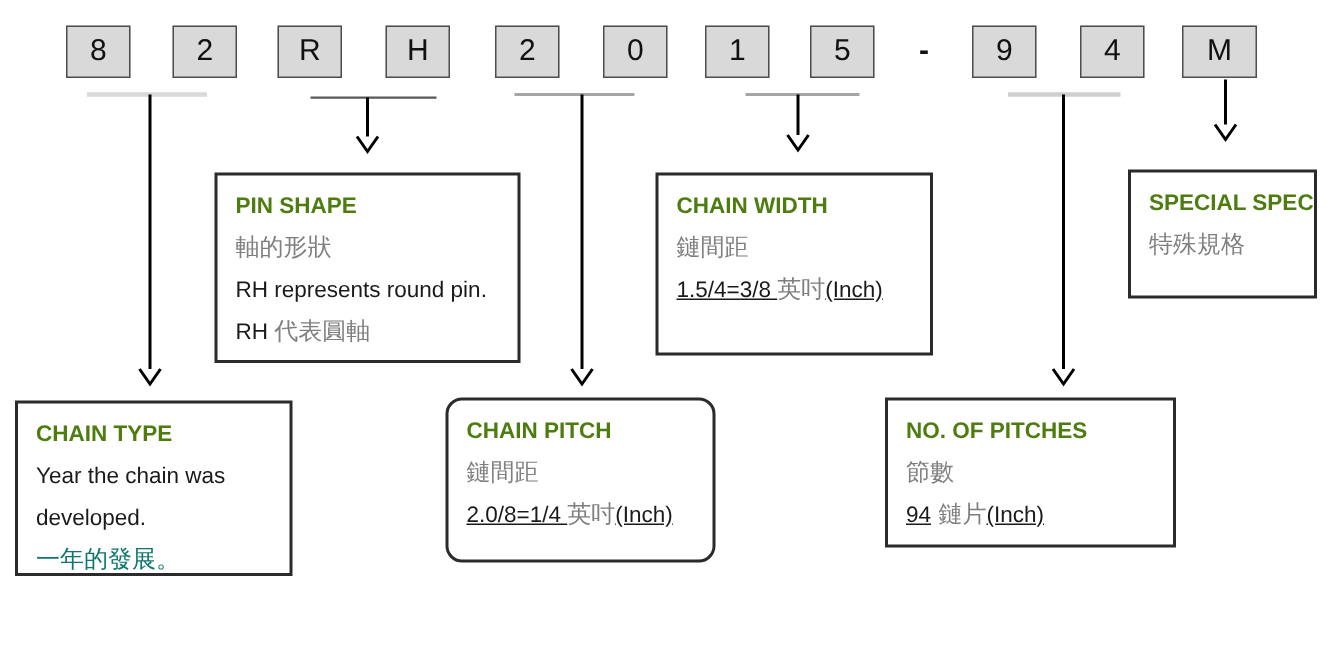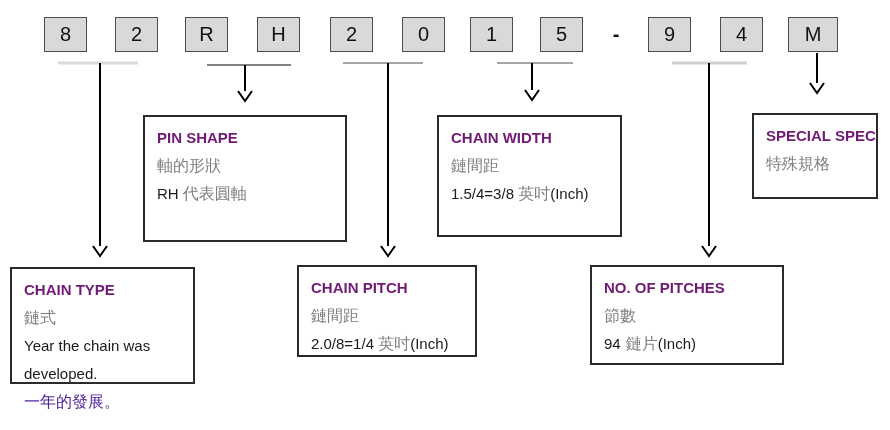--- a/index.html
+++ b/index.html
@@ -21,29 +21,29 @@
     font-size:20px;font-weight:bold;color:#111;
   }
   
   .overlay{position:absolute;left:0;top:0;width:890px;height:430px;}
   
   .lbox{
     position:absolute;background:#ffffff;border:2px solid #2b2b2b;
     box-sizing:border-box;padding:7px 12px 0 12px;
   }
   .lbox .line{line-height:28px;white-space:nowrap;}
-  .t{font-weight:bold;font-size:15px;color:#701a75;}
+  .t{font-weight:bold;font-size:15px;color:#4d7c0f;}
   .en{font-size:15px;color:#1a1a1a;}
   .zh{font-size:16px;color:#7f7f7f;}
-  .zh-light{font-size:16px;color:#4c1d95;}
-  .val{font-size:15px;color:#1a1a1a;}
+  .zh-light{font-size:16px;color:#0f766e;}
+  .val{font-size:15px;color:#1a1a1a;text-decoration:underline;}
   .gap{padding-right:5px;}
   #box-chain-type   {left:10px;  top:267px; width:185px; height:117px;}
   #box-pin-shape    {left:143px; top:115px; width:204px; height:127px;}
-  #box-chain-pitch  {left:297px; top:265px; width:180px; height:92px;}
+  #box-chain-pitch  {left:297px; top:265px; width:180px; height:110px;border-radius:11px;}
   #box-chain-width  {left:437px; top:115px; width:185px; height:122px;}
   #box-no-pitches   {left:590px; top:265px; width:194px; height:100px;}
   #box-special-spec {left:752px; top:113px; width:126px; height:86px;}
 </style>
 </head>
 <body>
 
 <div class="page">
 
   <div class="cbox" style="left:44px">8</div>
@@ -81,37 +81,37 @@
     <line x1="709" y1="63" x2="709" y2="246" stroke="#000" stroke-width="2"></line>
     <path d="M702 246 L709 256 L716 246" stroke="#000" stroke-width="2" fill="none"></path>
 
     <line x1="817" y1="53" x2="817" y2="83" stroke="#000" stroke-width="2"></line>
     <path d="M810 83 L817 93 L824 83" stroke="#000" stroke-width="2" fill="none"></path>
   </svg>
 
   <div class="lbox" id="box-pin-shape">
     <div class="line t">PIN SHAPE</div>
     <div class="line zh">軸的形狀</div>
+    <div class="line en">RH represents round pin.</div>
     <div class="line"><span class="en">RH </span><span class="zh">代表圓軸</span></div>
   </div>
 
   <div class="lbox" id="box-chain-width">
     <div class="line t">CHAIN WIDTH</div>
     <div class="line zh">鏈間距</div>
     <div class="line"><span class="val">1.5/4=3/8 </span><span class="zh">英吋</span><span class="val">(Inch)</span></div>
   </div>
 
   <div class="lbox" id="box-special-spec">
     <div class="line t">SPECIAL SPEC</div>
     <div class="line zh">特殊規格</div>
   </div>
 
   <div class="lbox" id="box-chain-type">
     <div class="line t">CHAIN TYPE</div>
-    <div class="line zh">鏈式</div>
     <div class="line en">Year the chain was</div>
     <div class="line en">developed.</div>
     <div class="line zh-light">一年的發展。</div>
   </div>
 
   <div class="lbox" id="box-chain-pitch">
     <div class="line t">CHAIN PITCH</div>
     <div class="line zh">鏈間距</div>
     <div class="line"><span class="val">2.0/8=1/4 </span><span class="zh">英吋</span><span class="val">(Inch)</span></div>
   </div>

